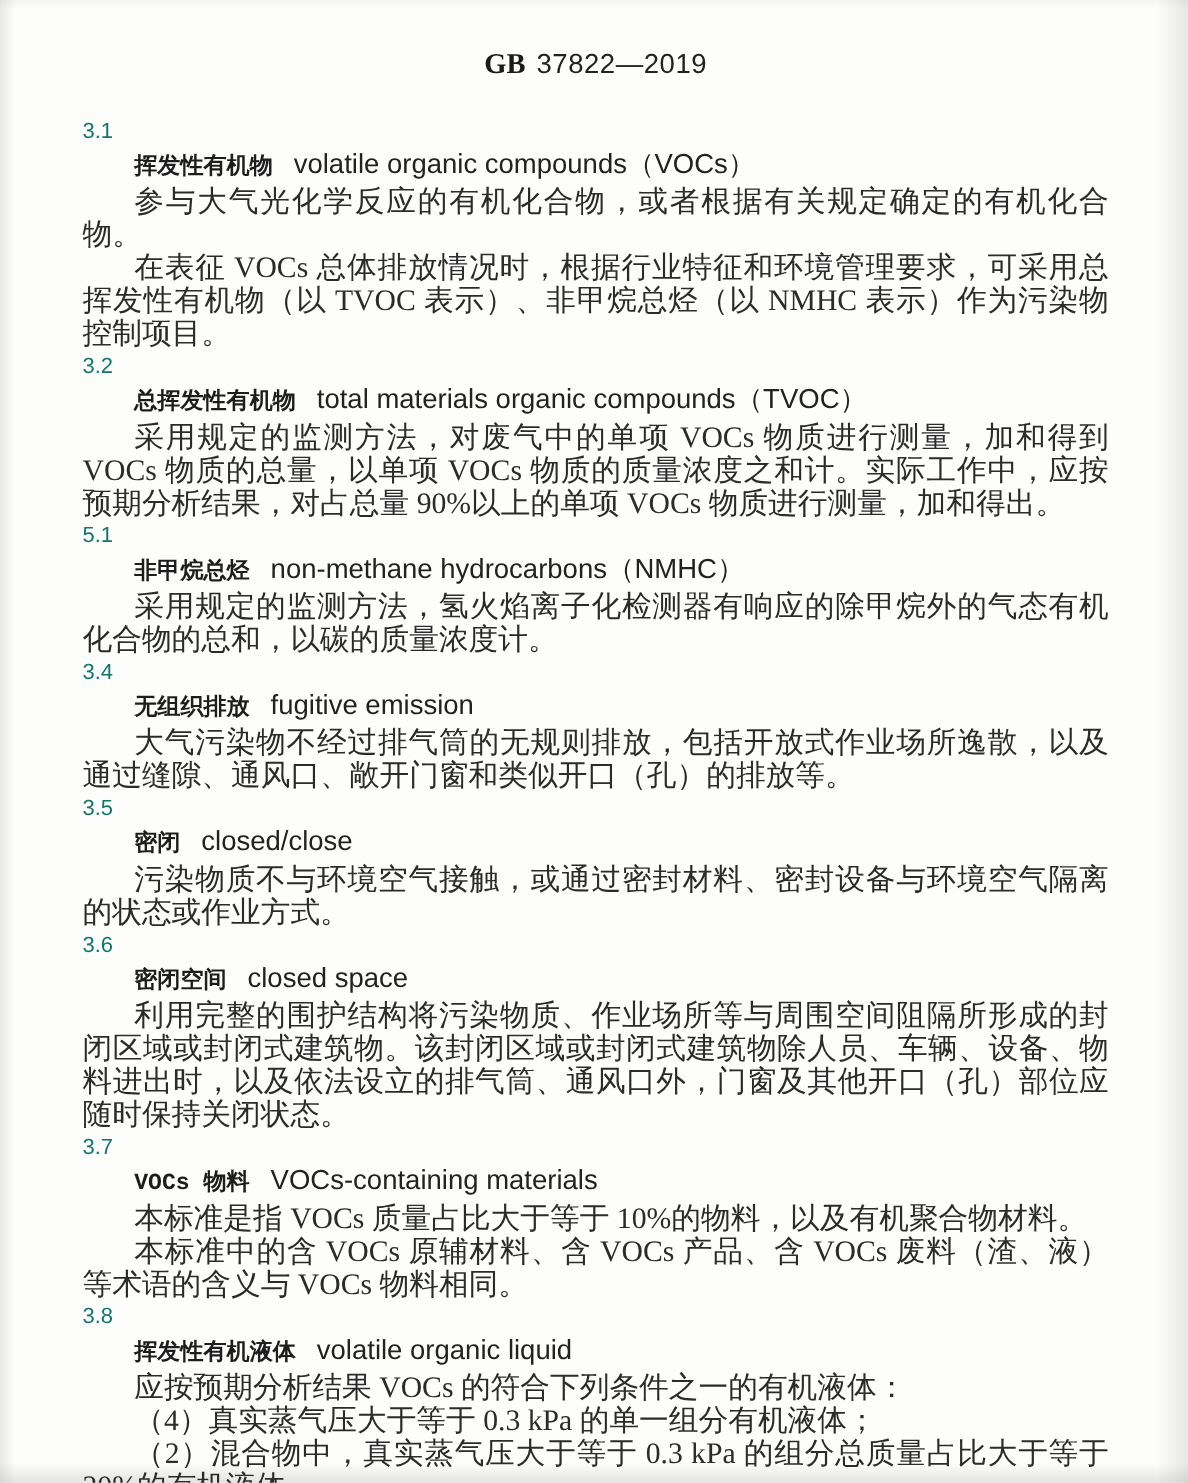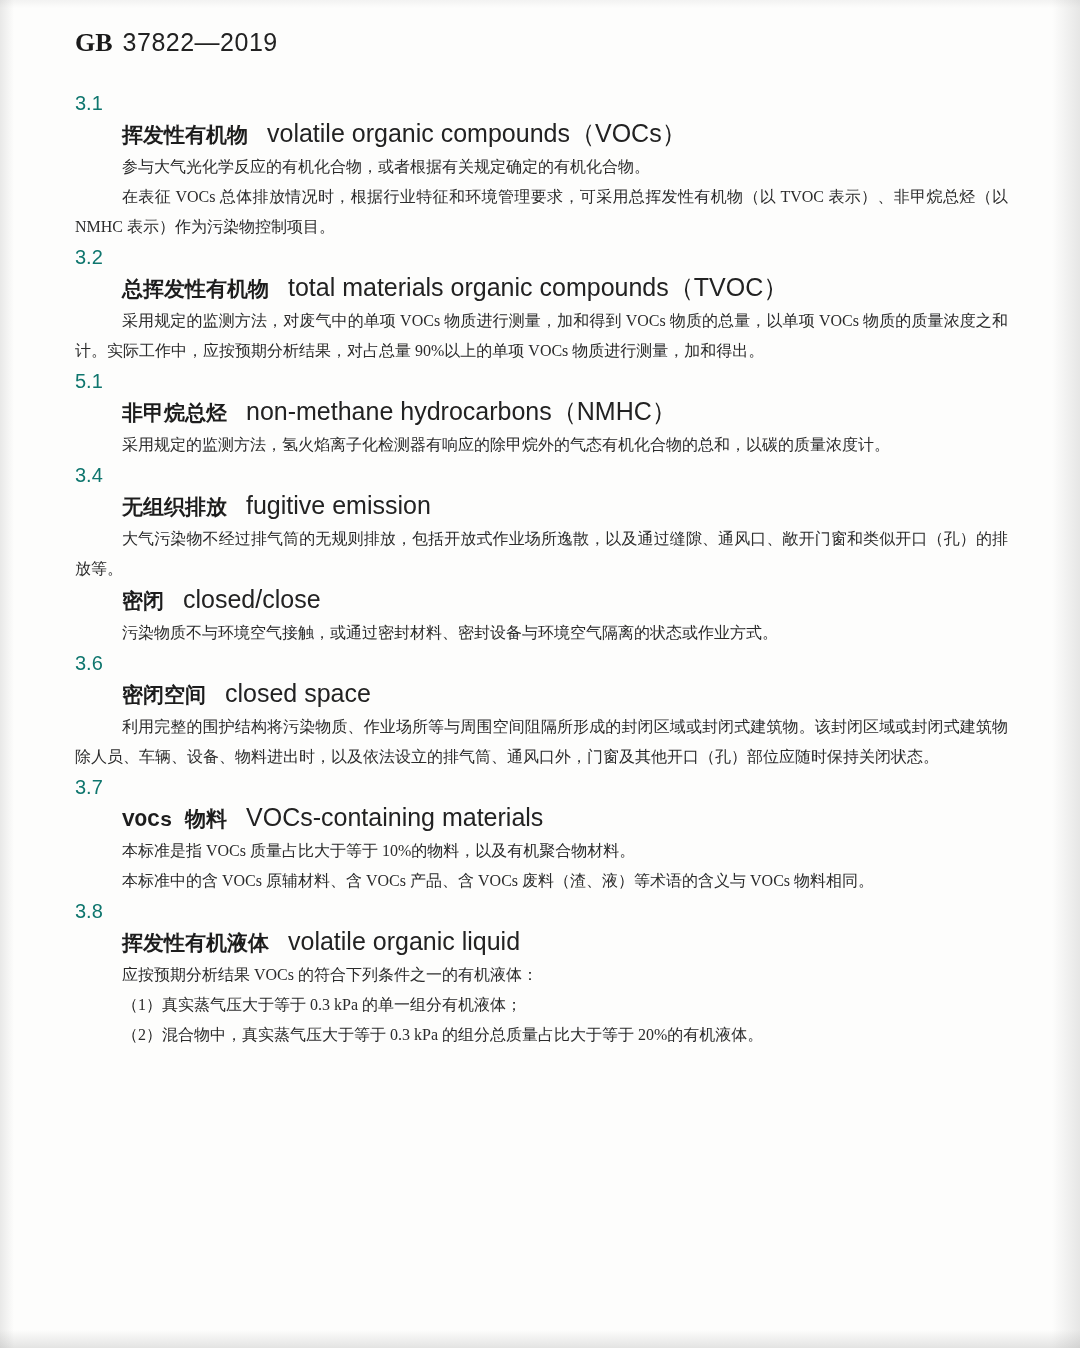--- a/index.html
+++ b/index.html
@@ -16,23 +16,24 @@
     font-family: "Liberation Serif", "DejaVu Serif", serif;
     color: #2b2b2b;
   }
   .page {
     width: 1080px;
     height: 1348px;
     padding: 26px 72px 20px 75px;
     overflow: hidden;
   }
   .doc-header {
-    margin: 0 0 26px 0;
+    margin: 16px 0 26px 0;
     line-height: 32px;
     white-space: nowrap;
+    text-align: center;
   }
   .doc-label {
     font-family: "Liberation Serif", "DejaVu Serif", serif;
     font-weight: 700;
     font-size: 26px;
     color: #1a1a1a;
   }
   .doc-code {
     font-family: "Liberation Sans", "DejaVu Sans", sans-serif;
     font-weight: 400;
@@ -61,21 +62,21 @@
   }
   .term-en {
     font-family: "Liberation Sans", "DejaVu Sans", sans-serif;
     font-weight: 400;
     font-size: 25px;
     color: #222222;
     margin-left: 15px;
   }
   .body-para {
     margin: 0;
-    font-size: 16px;
+    font-size: 27px;
     line-height: 30px;
     text-align: justify;
     text-indent: 47px;
     color: #2b2b2b;
   }
   .note-para {
     margin: 0;
     font-size: 18px;
     line-height: 30px;
     text-indent: 52px;
@@ -123,20 +124,21 @@
   <section class="term-section">
     <div class="sec-num">3.4</div>
     <div class="sec-heading">
       <span class="term-zh">无组织排放</span>
       <span class="term-en">fugitive emission</span>
     </div>
     <p class="body-para">大气污染物不经过排气筒的无规则排放，包括开放式作业场所逸散，以及通过缝隙、通风口、敞开门窗和类似开口（孔）的排放等。</p>
   </section>
 
   <section class="term-section">
+    <div class="sec-num">3.5</div>
     <div class="sec-heading">
       <span class="term-zh">密闭</span>
       <span class="term-en">closed/close</span>
     </div>
     <p class="body-para">污染物质不与环境空气接触，或通过密封材料、密封设备与环境空气隔离的状态或作业方式。</p>
   </section>
 
   <section class="term-section">
     <div class="sec-num">3.6</div>
     <div class="sec-heading">
@@ -156,18 +158,18 @@
     <p class="body-para">本标准中的含 VOCs 原辅材料、含 VOCs 产品、含 VOCs 废料（渣、液）等术语的含义与 VOCs 物料相同。</p>
   </section>
 
   <section class="term-section">
     <div class="sec-num">3.8</div>
     <div class="sec-heading">
       <span class="term-zh">挥发性有机液体</span>
       <span class="term-en">volatile organic liquid</span>
     </div>
     <p class="body-para">应按预期分析结果 VOCs 的符合下列条件之一的有机液体：</p>
-    <p class="body-para">（1）真实蒸气压大于等于 0.3 kPa 的单一组分有机液体；</p>
+    <p class="body-para">（4）真实蒸气压大于等于 0.3 kPa 的单一组分有机液体；</p>
     <p class="body-para">（2）混合物中，真实蒸气压大于等于 0.3 kPa 的组分总质量占比大于等于 20%的有机液体。</p>
   </section>
 
 
 </div>
 
 </body></html>

